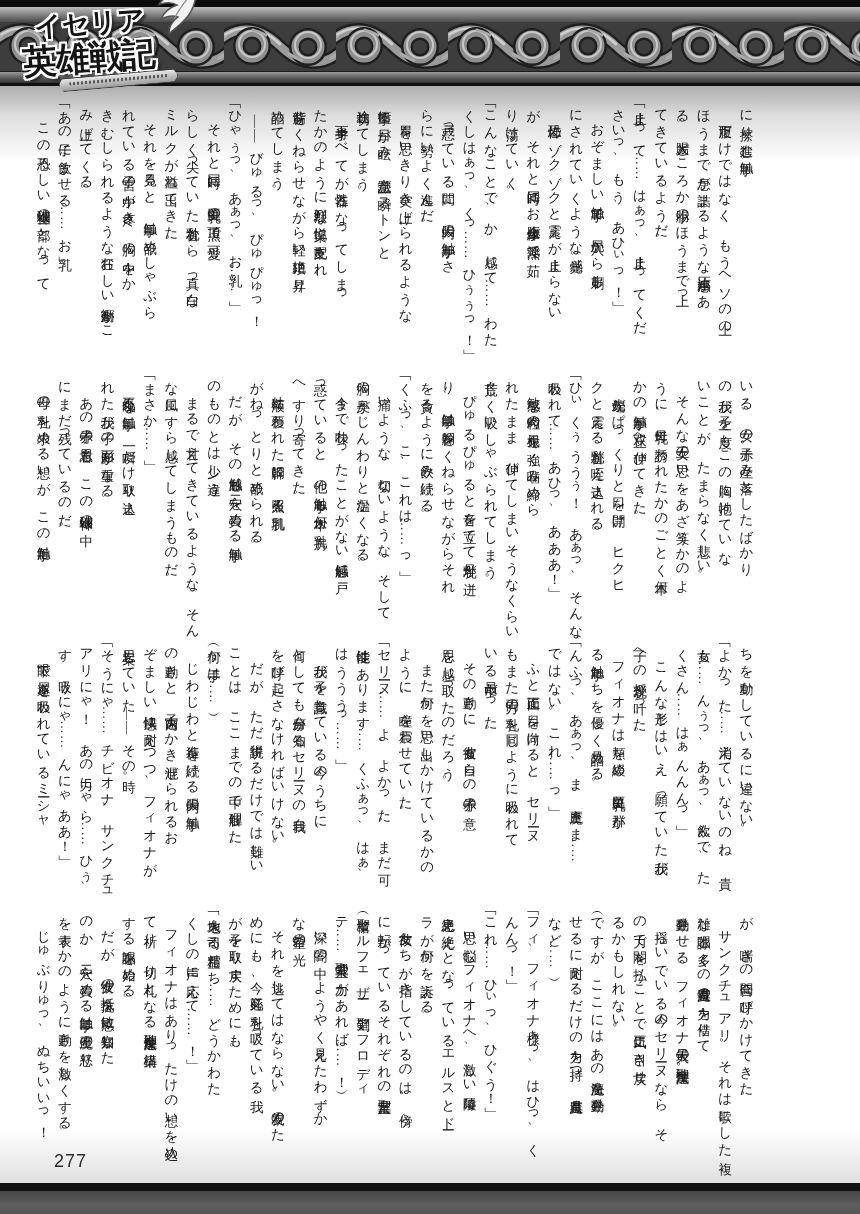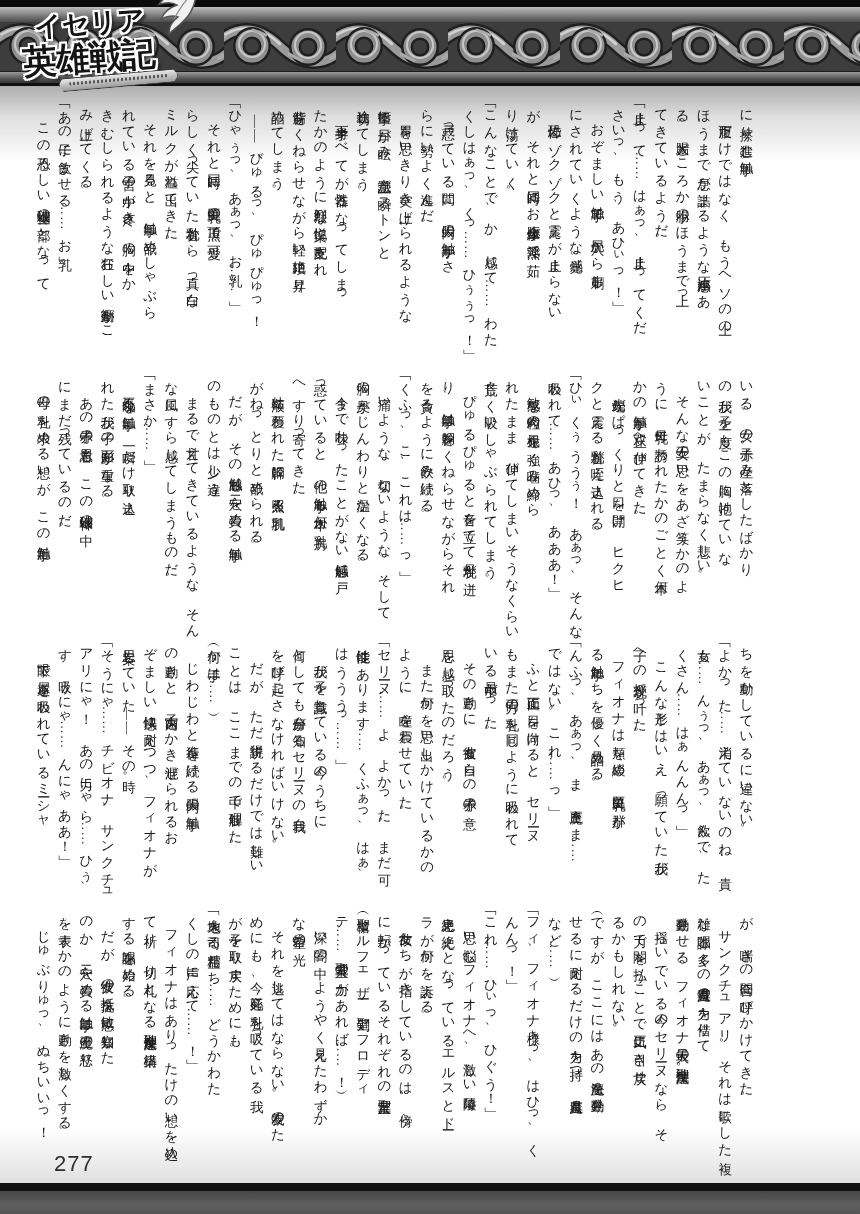--- a/index.html
+++ b/index.html
@@ -49,21 +49,21 @@
     font-size:13.5px;letter-spacing:1px;line-height:21.3px;color:#191919;}
   .band-1{top:100px;}
   .band-2{top:372px;}
   .band-3{top:639px;}
   .band-4{top:907px;}
   .tcol{white-space:nowrap;}
 
   
   .page-number{position:absolute;left:54px;top:1151px;z-index:3;
     font-family:"Liberation Sans","DejaVu Sans",sans-serif;
-    font-size:22px;color:#2d2d2d;letter-spacing:1px;}
+    font-size:18px;color:#2d2d2d;letter-spacing:1px;}
   .footer-black{position:absolute;top:1183px;left:0;width:100%;height:8px;background:#121212;}
   .footer-bar{position:absolute;top:1191px;left:0;width:100%;height:23px;
     background:linear-gradient(180deg,#474747 0%,#5e5e5e 60%,#555 100%);}
 </style>
 </head>
 <body>
 
 <div class="top-shade"></div>
 <div class="bottom-shade"></div>
 

